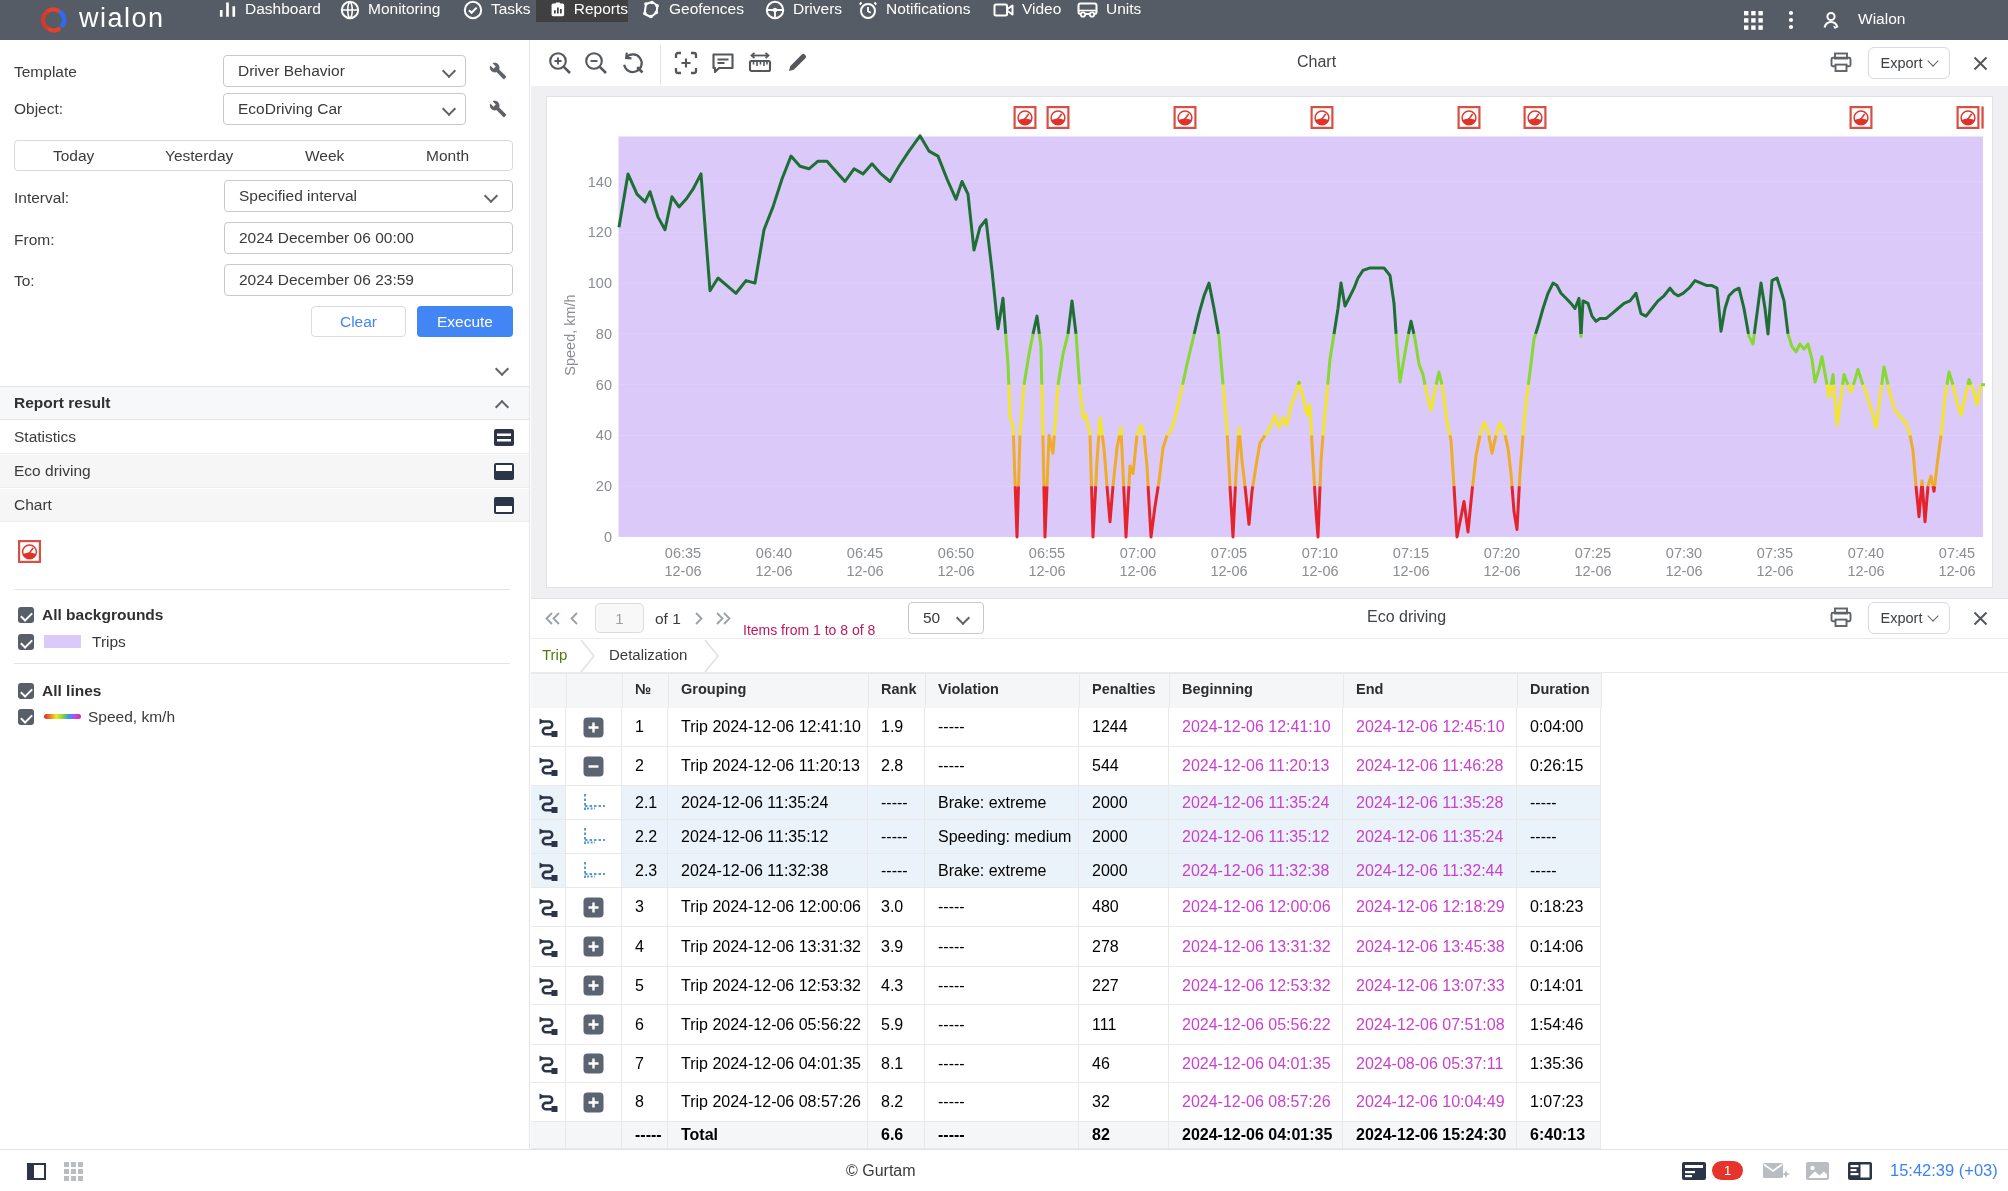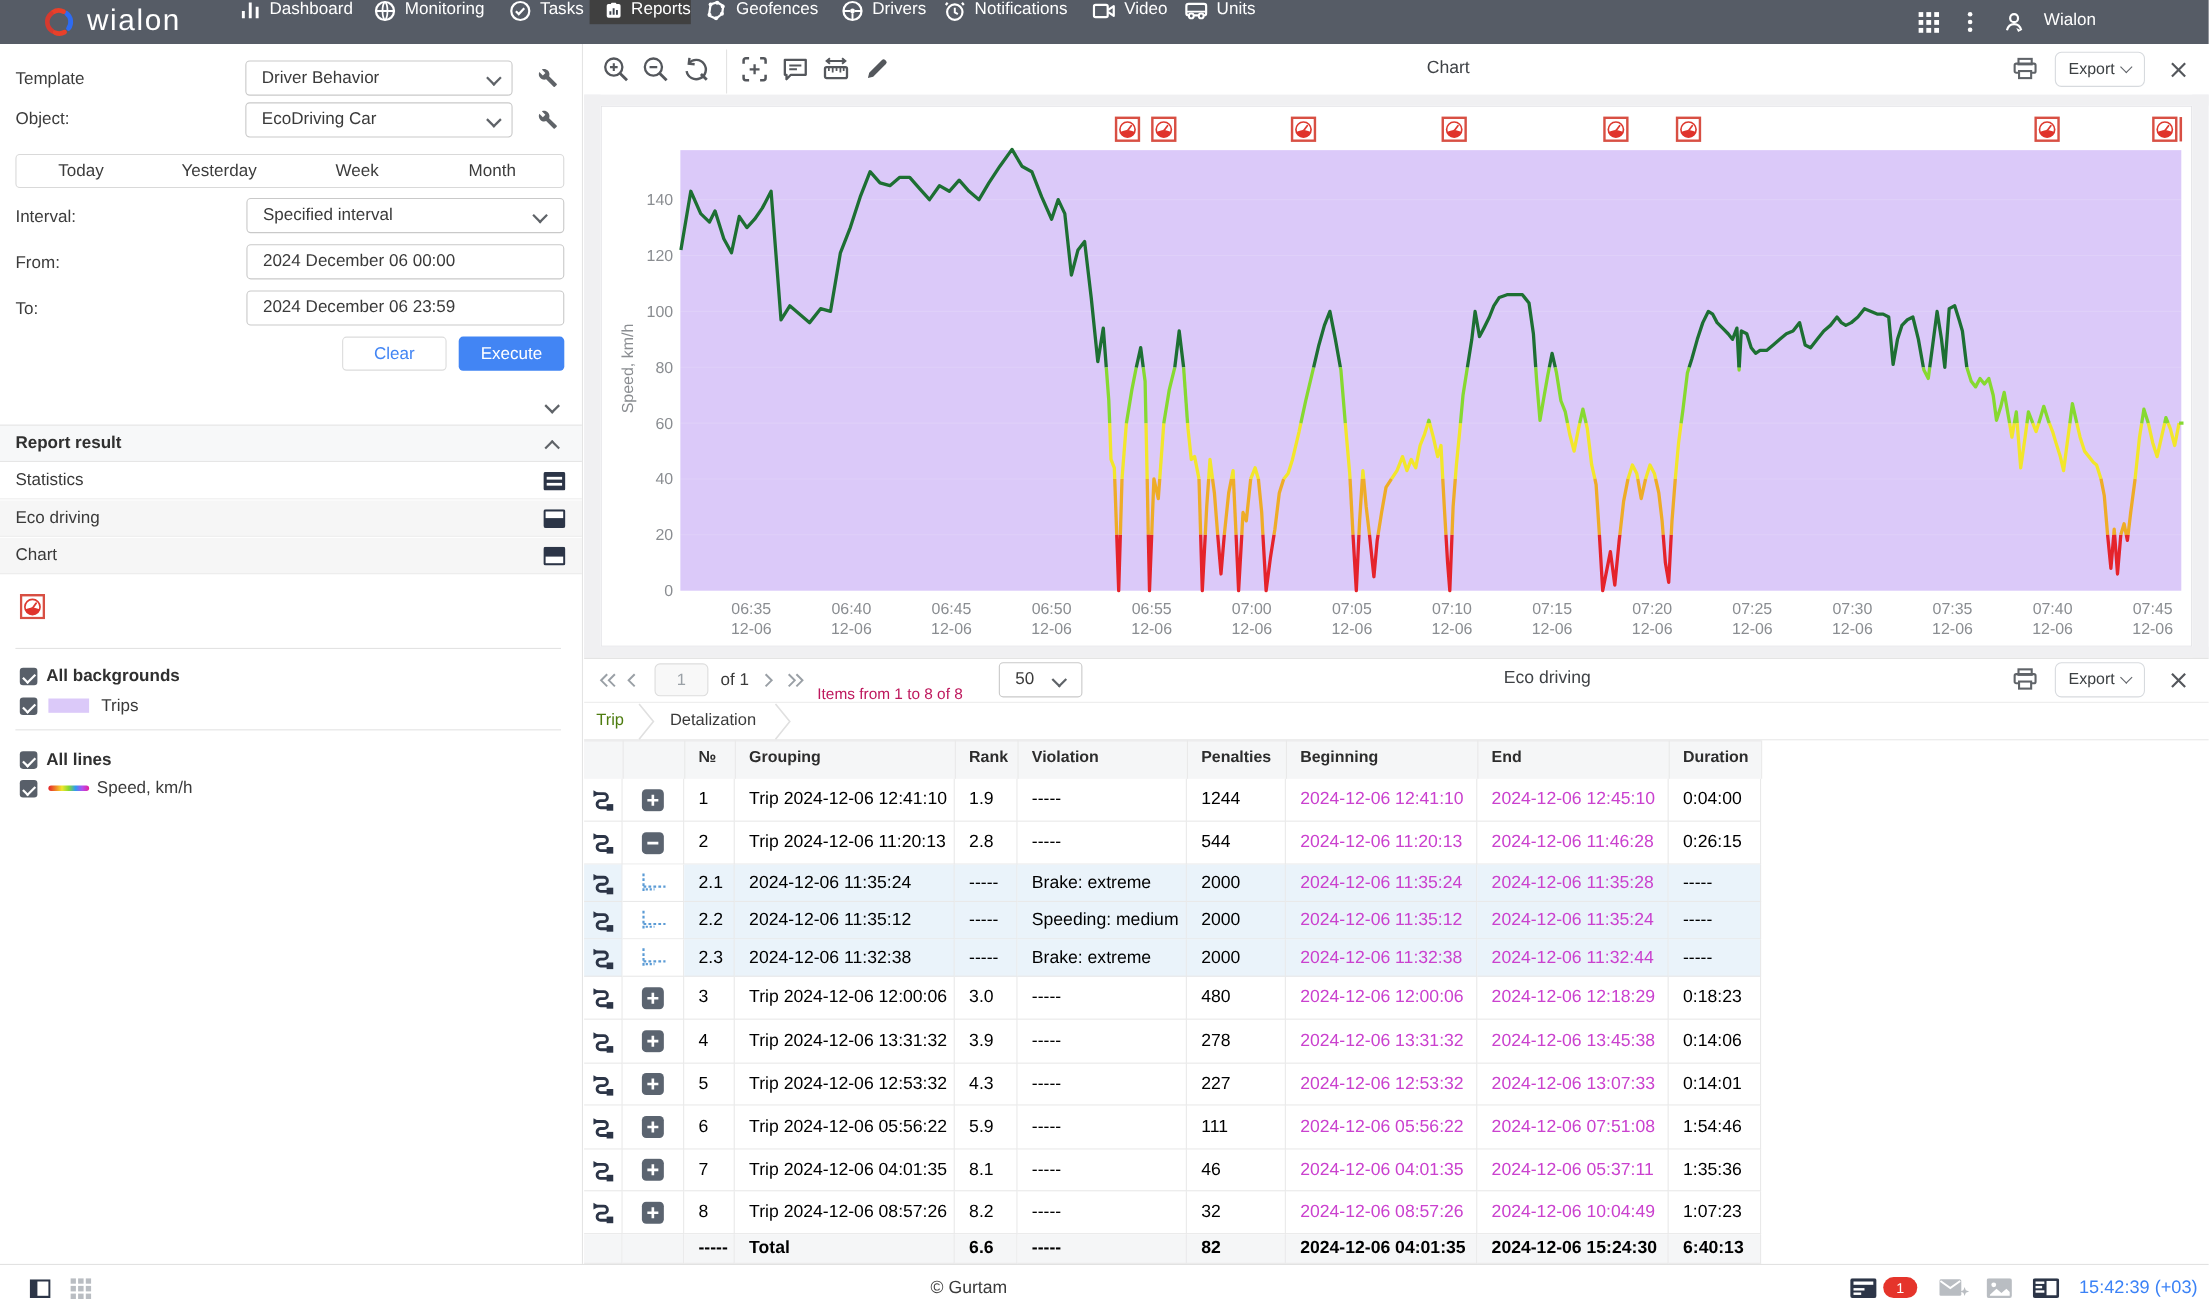--- a/index.html
+++ b/index.html
@@ -771,21 +771,21 @@
               <rect x="0.5" y="0.5" width="20" height="20" rx="4" fill="#5b6470"></rect>
               <path d="M5.5 10.5h10M10.5 5.5v10" stroke="#fff" stroke-width="2.4"></path>
             </svg>
           </div>
           <div class="tcell abs " style="left:91px;top:0;width:46px;height:38px">7</div>
           <div class="tcell abs " style="left:137px;top:0;width:200px;height:38px">Trip 2024-12-06 04:01:35</div>
           <div class="tcell abs " style="left:337px;top:0;width:57px;height:38px">8.1</div>
           <div class="tcell abs " style="left:394px;top:0;width:154px;height:38px">-----</div>
           <div class="tcell abs " style="left:548px;top:0;width:90px;height:38px">46</div>
           <div class="tcell abs pink" style="left:638px;top:0;width:174px;height:38px">2024-12-06 04:01:35</div>
-          <div class="tcell abs pink" style="left:812px;top:0;width:174px;height:38px">2024-12-06 05:37:11</div>
+          <div class="tcell abs pink" style="left:812px;top:0;width:174px;height:38px">2024-08-06 05:37:11</div>
           <div class="tcell abs " style="left:986px;top:0;width:84px;height:38px">1:35:36</div>
         </div>
 <div class="abs" style="left:0;top:1043px;width:1070px;height:39px">
           <div class="tcell abs " style="left:0px;top:0;width:35px;height:39px;justify-content:center;padding-left:0">
             <svg width="22" height="22" viewBox="0 0 22 22">
               <path d="M5.5 5.5h6.5a3.2 3.2 0 0 1 0 6.4H9a3.2 3.2 0 0 0 0 6.4h6" fill="none" stroke="#2c3547" stroke-width="2.6"></path>
               <path d="M2.5 2.5L8 5.5 2.5 8.5z" fill="#2c3547"></path>
               <rect x="14.5" y="15" width="6" height="6" fill="#2c3547"></rect>
             </svg>
           </div>

